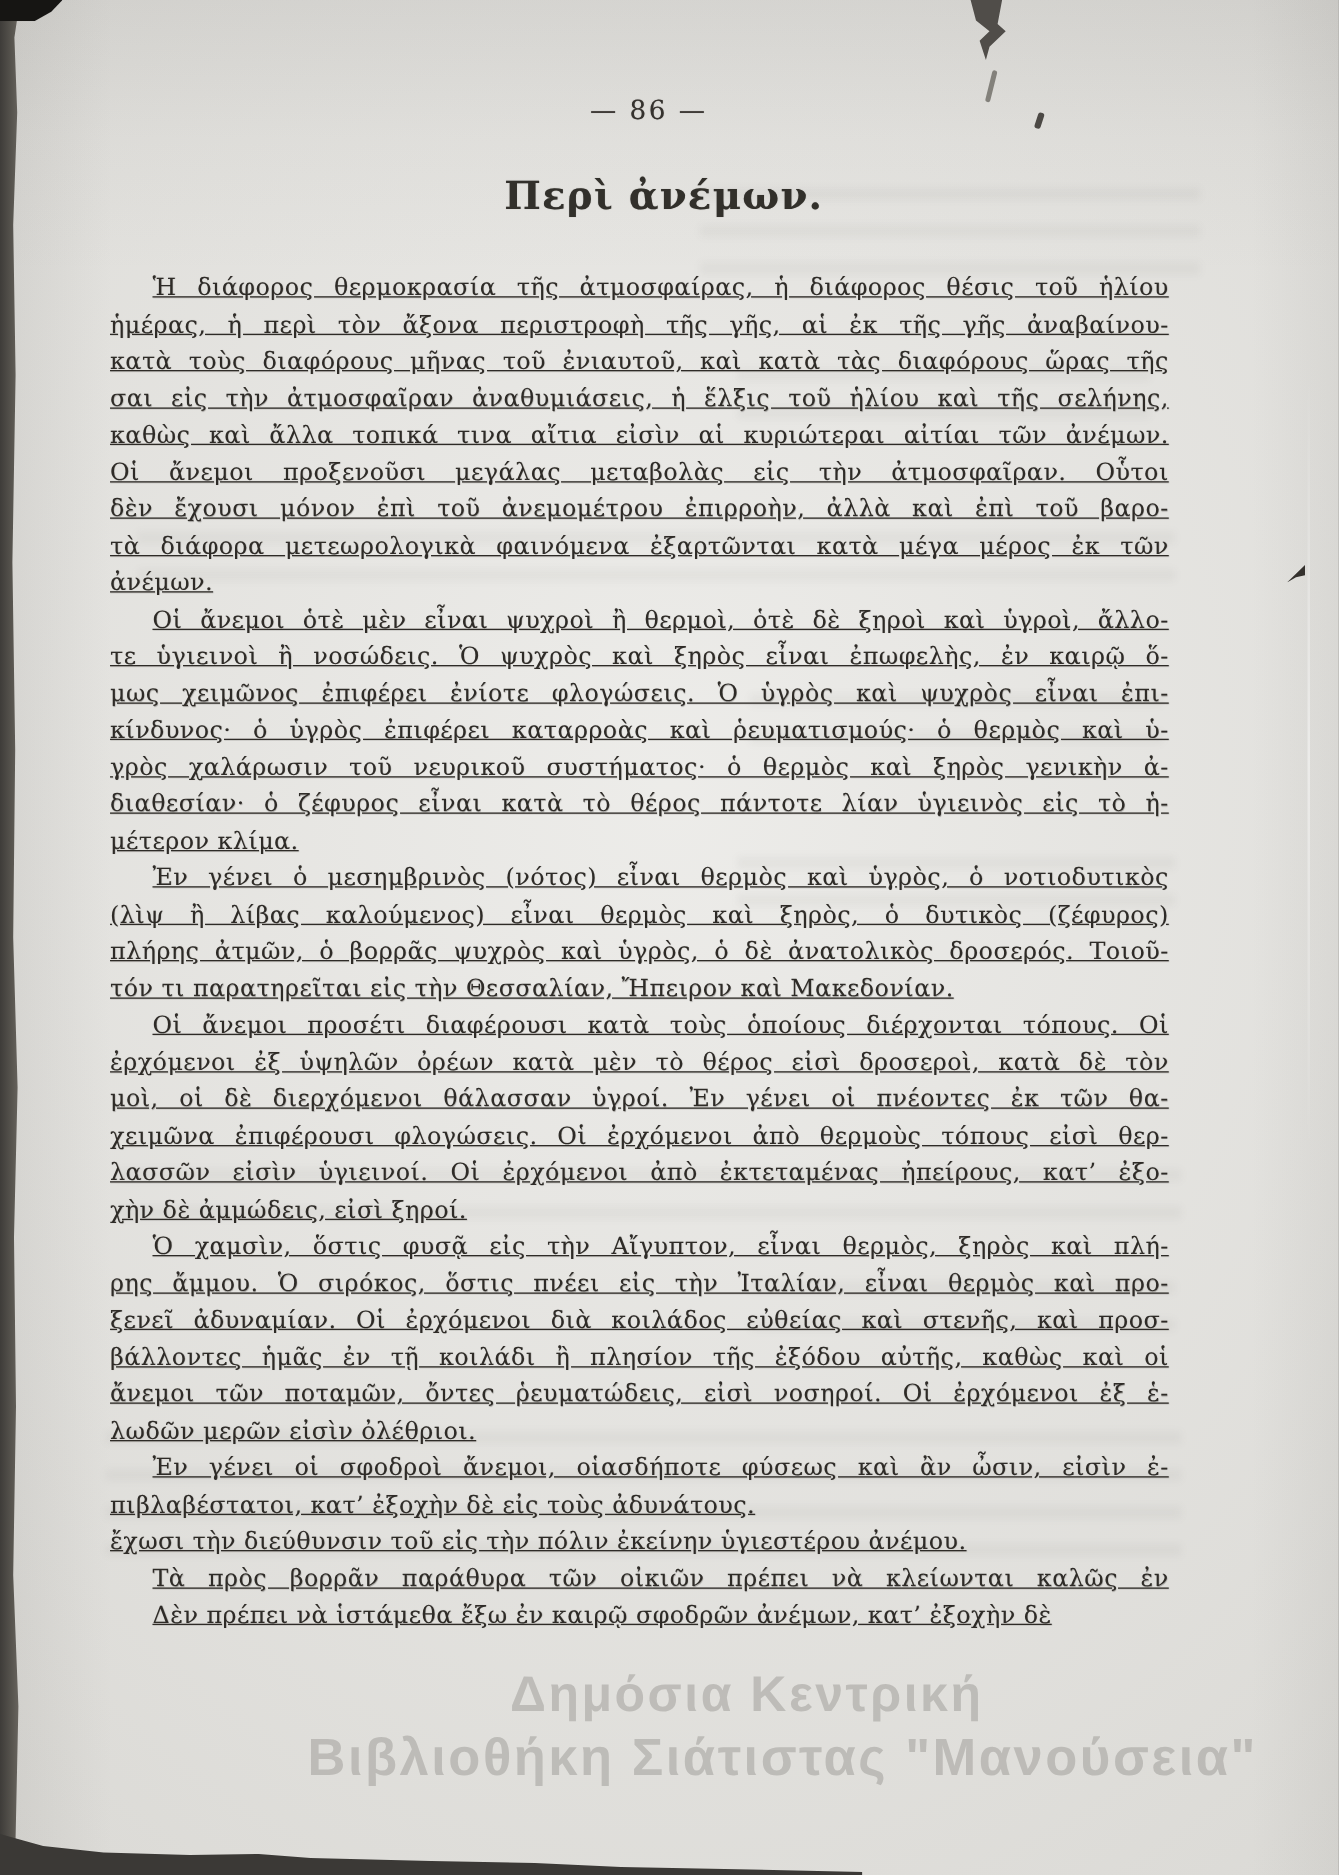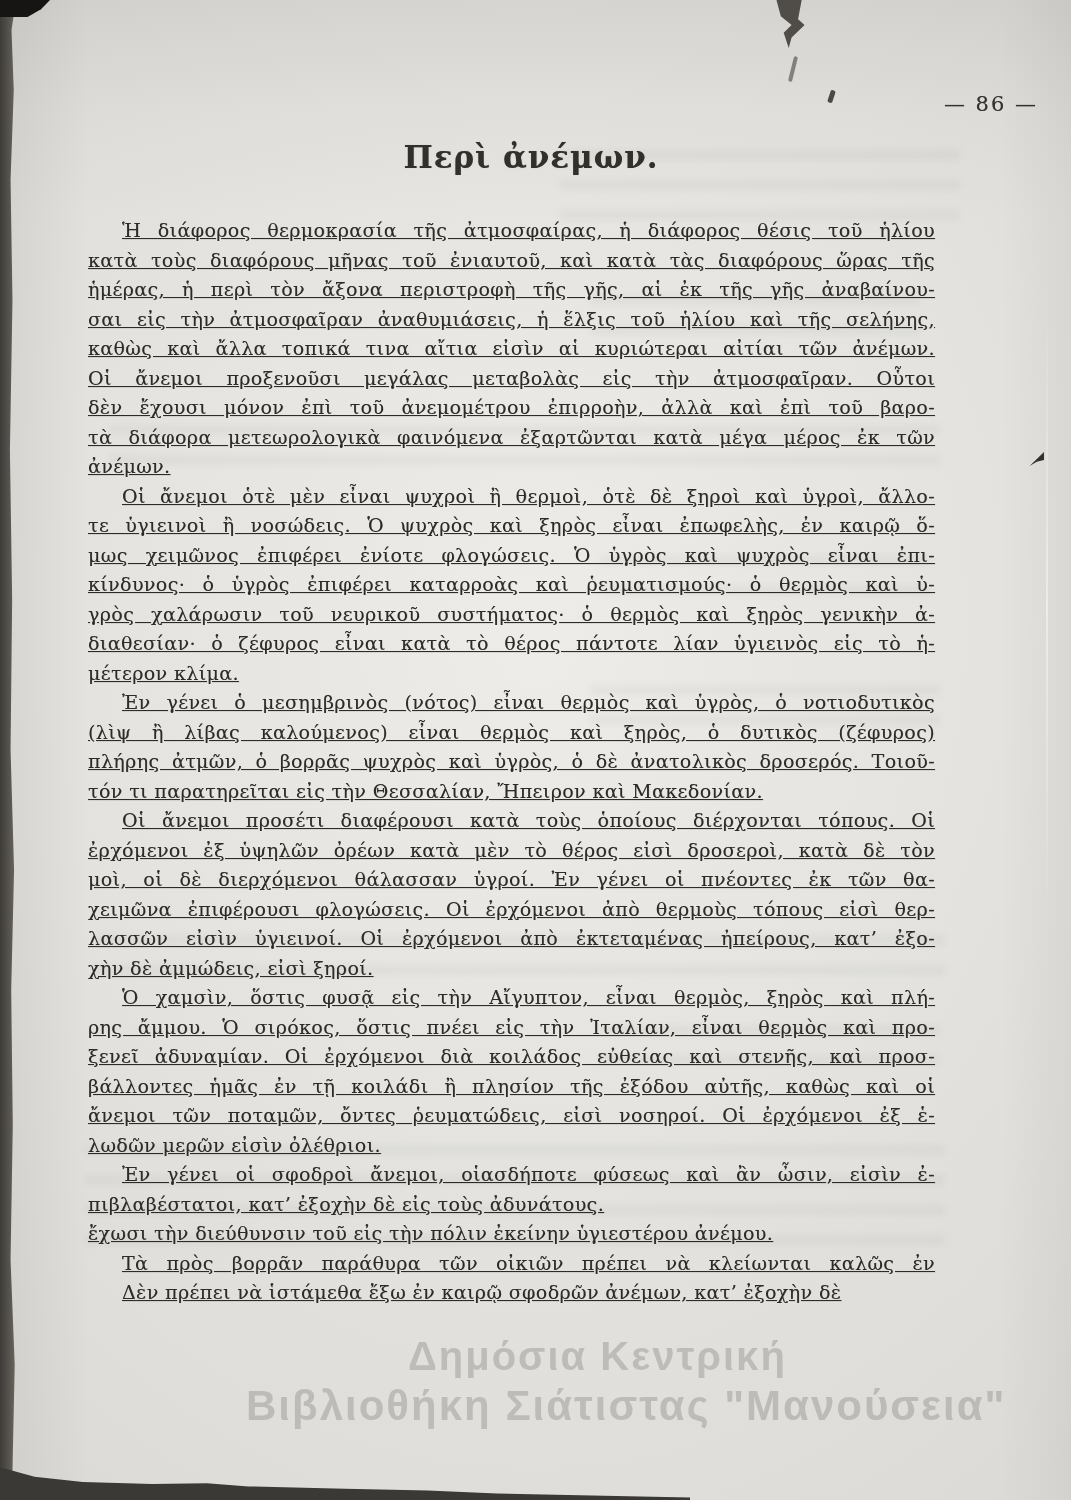--- a/index.html
+++ b/index.html
@@ -54,22 +54,22 @@
 
   
   .ghost{
     position:absolute;
     background:repeating-linear-gradient(180deg, rgba(108,106,102,0.12) 0 10px, rgba(108,106,102,0) 10px 30px);
     filter:blur(3px);opacity:.5;pointer-events:none;
   }
 
   
   .page-number{
-    position:absolute;top:92px;left:0;width:1038px;
-    text-align:right;font-size:21px;letter-spacing:2px;
+    position:absolute;top:76px;left:0;width:1038px;
+    text-align:center;font-size:21px;letter-spacing:2px;
     color:#35322e;text-shadow:0 0 0.6px rgba(53,50,46,0.5);
   }
   .page-title{
     position:absolute;top:139px;left:0;width:1062px;
     text-align:center;font-size:31px;letter-spacing:1px;
     color:#32302b;text-shadow:0 0 0.7px rgba(50,48,43,0.45);font-weight:bold;
   }
   .page-body{
     position:absolute;top:216px;left:88px;width:847px;
     font-size:19px;line-height:29.5px;letter-spacing:0.4px;
@@ -108,22 +108,22 @@
   <div class="ghost" style="left:590px;top:685px;width:350px;height:45px;"></div>
   <div class="ghost" style="left:95px;top:935px;width:850px;height:60px;"></div>
   <div class="ghost" style="left:600px;top:1025px;width:340px;height:45px;"></div>
   <div class="ghost" style="left:85px;top:1145px;width:860px;height:115px;"></div>
 
   <div class="page-number">— 86 —</div>
   <div class="page-title">Περὶ ἀνέμων.</div>
   <div class="page-body">
       <div class="para">
         <div class="bodyline indent">Ἡ διάφορος θερμοκρασία τῆς ἀτμοσφαίρας, ἡ διάφορος θέσις τοῦ ἡλίου</div>
+        <div class="bodyline">ἡμέρας, ἡ περὶ τὸν ἄξονα περιστροφὴ τῆς γῆς, αἱ ἐκ τῆς γῆς ἀναβαίνου-</div>
         <div class="bodyline">κατὰ τοὺς διαφόρους μῆνας τοῦ ἐνιαυτοῦ, καὶ κατὰ τὰς διαφόρους ὥρας τῆς</div>
-        <div class="bodyline">ἡμέρας, ἡ περὶ τὸν ἄξονα περιστροφὴ τῆς γῆς, αἱ ἐκ τῆς γῆς ἀναβαίνου-</div>
         <div class="bodyline">σαι εἰς τὴν ἀτμοσφαῖραν ἀναθυμιάσεις, ἡ ἕλξις τοῦ ἡλίου καὶ τῆς σελήνης,</div>
         <div class="bodyline">καθὼς καὶ ἄλλα τοπικά τινα αἴτια εἰσὶν αἱ κυριώτεραι αἰτίαι τῶν ἀνέμων.</div>
         <div class="bodyline">Οἱ ἄνεμοι προξενοῦσι μεγάλας μεταβολὰς εἰς τὴν ἀτμοσφαῖραν. Οὗτοι</div>
         <div class="bodyline">δὲν ἔχουσι μόνον ἐπὶ τοῦ ἀνεμομέτρου ἐπιρροὴν, ἀλλὰ καὶ ἐπὶ τοῦ βαρο-</div>
         <div class="bodyline">τὰ διάφορα μετεωρολογικὰ φαινόμενα ἐξαρτῶνται κατὰ μέγα μέρος ἐκ τῶν</div>
         <div class="bodyline last">ἀνέμων.</div>
       </div>
       <div class="para">
         <div class="bodyline indent">Οἱ ἄνεμοι ὁτὲ μὲν εἶναι ψυχροὶ ἢ θερμοὶ, ὁτὲ δὲ ξηροὶ καὶ ὑγροὶ, ἄλλο-</div>
         <div class="bodyline">τε ὑγιεινοὶ ἢ νοσώδεις. Ὁ ψυχρὸς καὶ ξηρὸς εἶναι ἐπωφελὴς, ἐν καιρῷ ὅ-</div>

